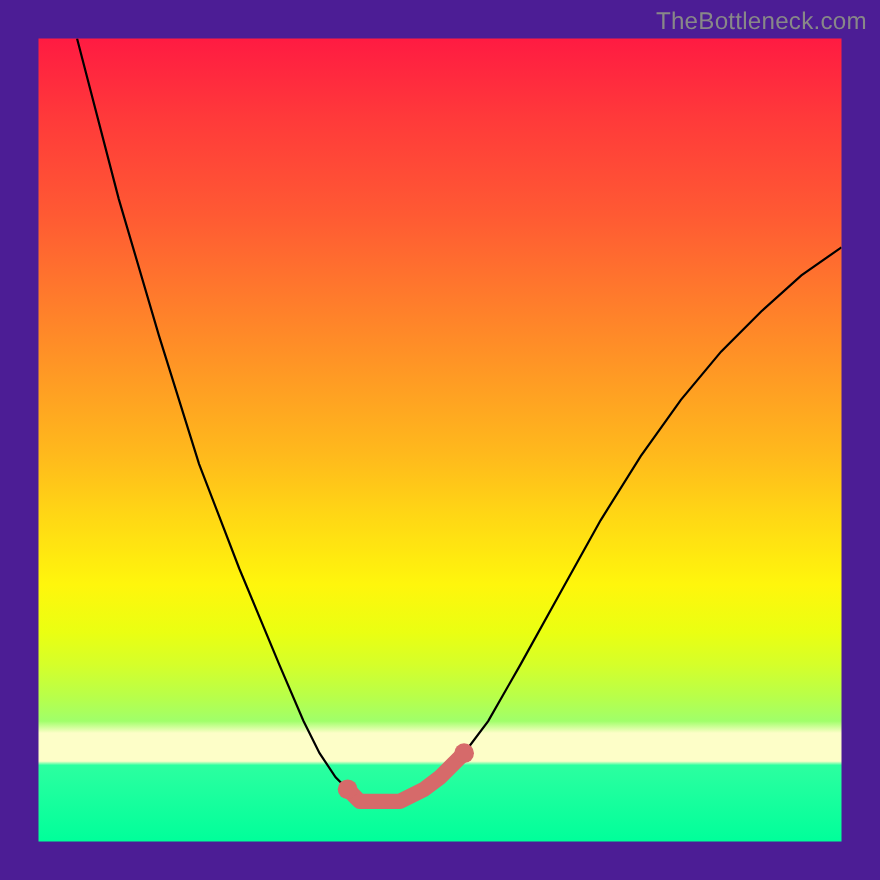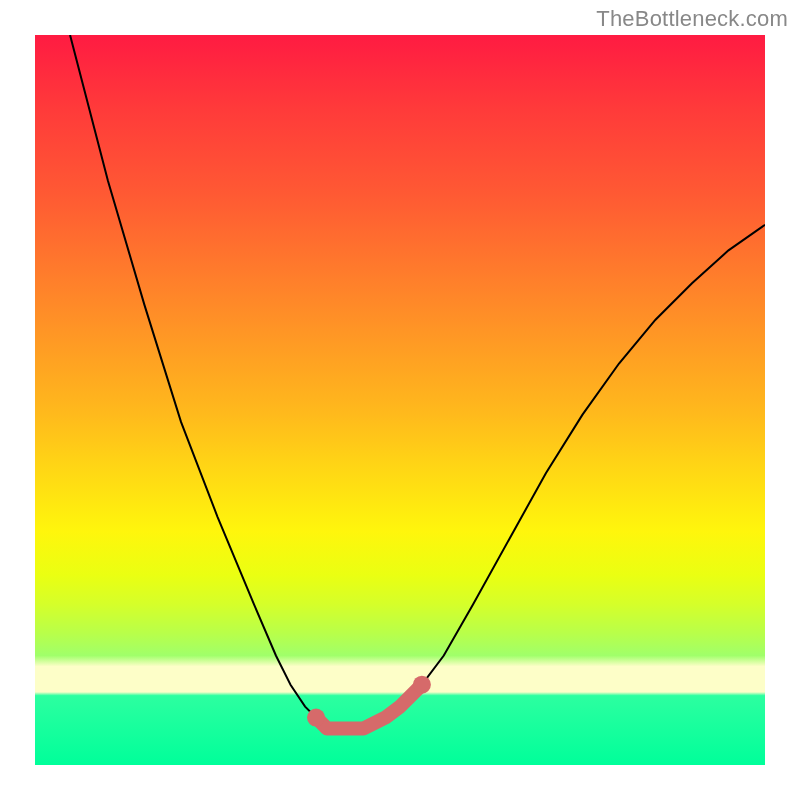--- a/index.html
+++ b/index.html
@@ -8,21 +8,21 @@
     width: 800px;
     height: 800px;
     background: #000;
     overflow: hidden;
     font-family: Arial, sans-serif;
   }
   .frame {
     position: relative;
     width: 800px;
     height: 800px;
-    background: #ffffff;
+    background: #4c1d95;
   }
   .plot-area {
     position: absolute;
     left: 35px;
     top: 35px;
     width: 730px;
     height: 730px;
     background: linear-gradient(to bottom,
       #ff1b42 0%,
       #ff3a3a 10%,

